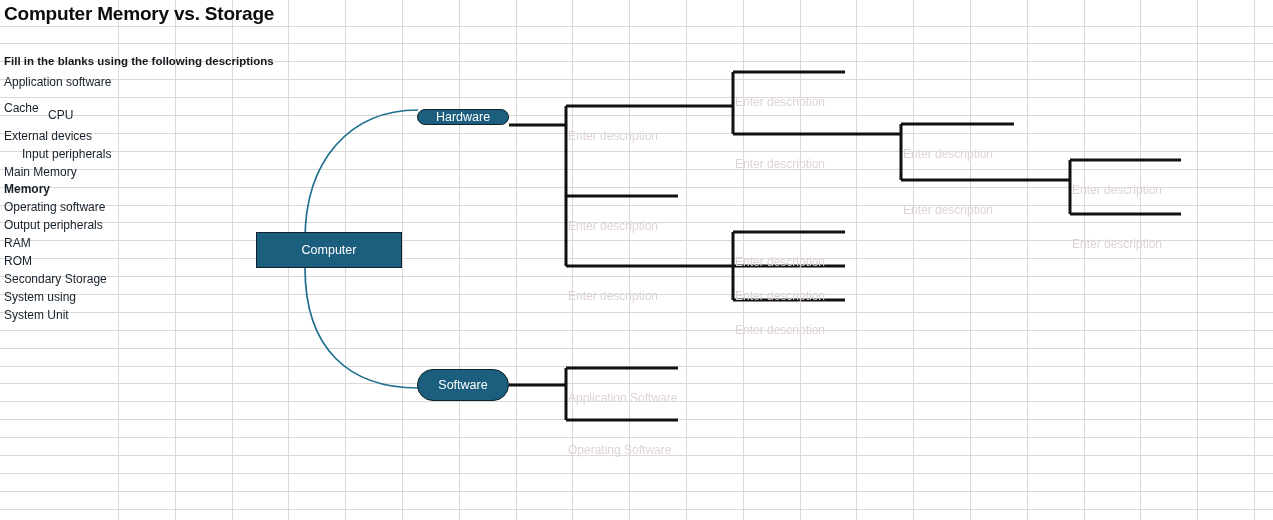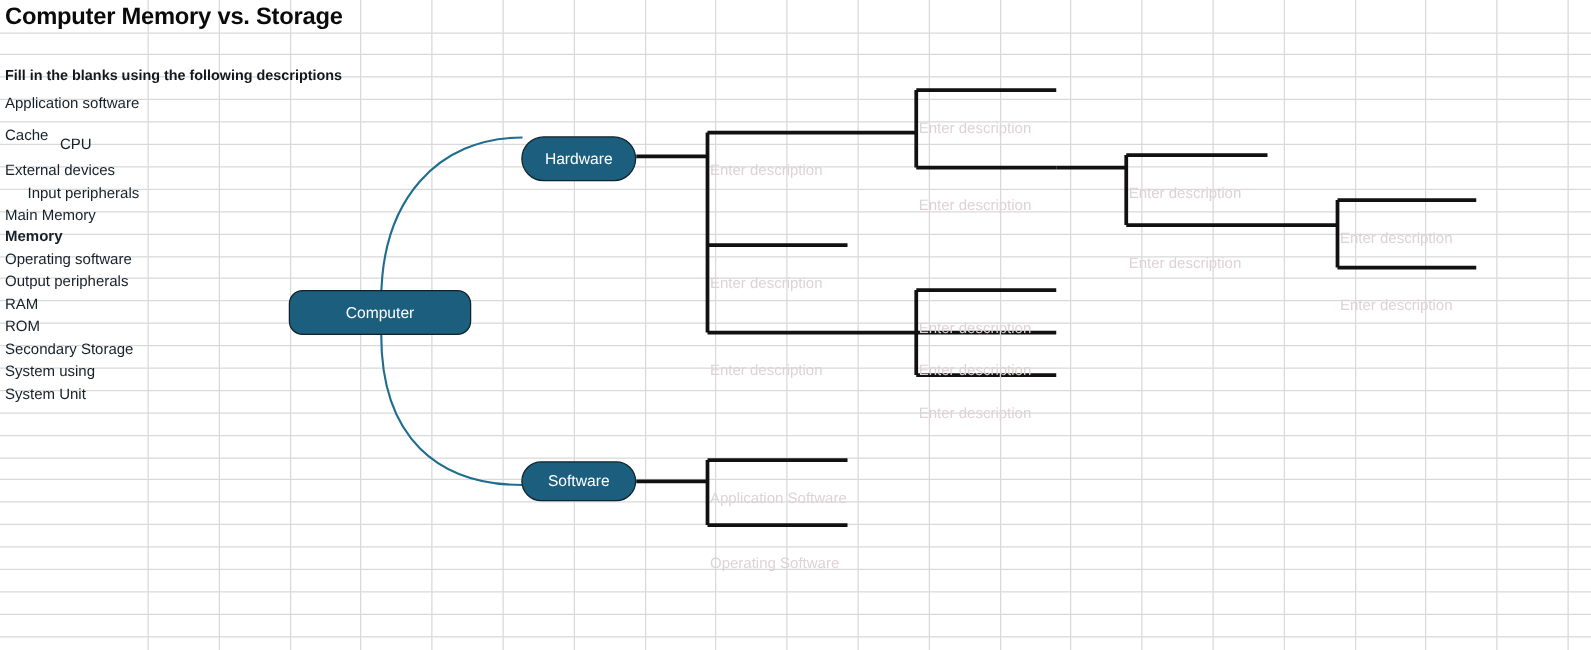--- a/index.html
+++ b/index.html
@@ -44,21 +44,21 @@
   #diagram{position:absolute;left:0;top:0;width:1273px;height:520px;z-index:4;}
 
   
   .node{
     position:absolute;z-index:6;
     background:#1b5e7e;border:1.6px solid #10222b;
     color:#ffffff;font-size:12.5px;
     display:flex;align-items:center;justify-content:center;
     box-sizing:border-box;
   }
-  .node.root{border-radius:11px;}
+  .node.root{border-radius:0;margin-left:25px;}
   .node.pill{border-radius:26px;}
 
   
   .branch-label{
     position:absolute;z-index:6;
     font-size:12px;color:#ded2d5;
     white-space:nowrap;pointer-events:none;margin-top:40px;
   }
 </style>
 </head>
@@ -164,21 +164,21 @@
       <line x1="566" x2="566" y1="368" y2="420" stroke="#111111" stroke-width="3"></line>
       <line x1="566" x2="678" y1="368" y2="368" stroke="#111111" stroke-width="3"></line>
       <line x1="566" x2="678" y1="420" y2="420" stroke="#111111" stroke-width="3"></line>
     </g>
 </svg>
 
 <div class="node root" style="left:231px;top:232px;width:146px;height:36px;">
   <span>Computer</span>
 </div>
 
-<div class="node pill" style="left:417px;top:109px;width:92px;height:36px;">
+<div class="node pill" style="left:417px;top:109px;width:92px;height:16px;align-items:flex-end;">
   <span>Hardware</span>
 </div>
 
 <div class="node pill" style="left:417px;top:369px;width:92px;height:32px;">
   <span>Software</span>
 </div>
 
 <div id="branch-labels">
     <div class="branch-label" style="left: 568px; top: 89px; color: rgb(222, 210, 213);">Enter description</div>
     <div class="branch-label" style="left: 568px; top: 179px; color: rgb(222, 210, 213);">Enter description</div>

